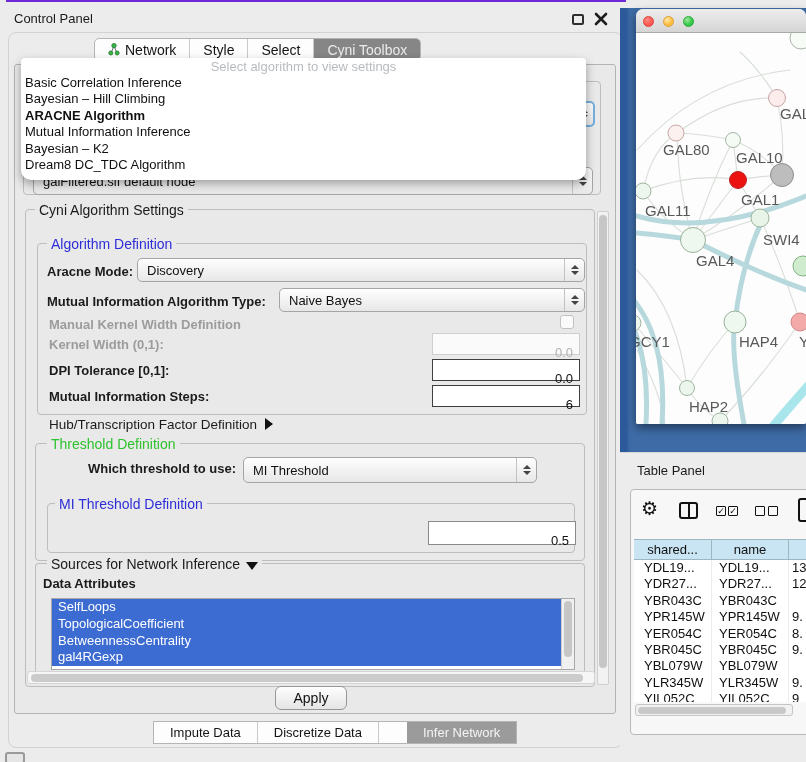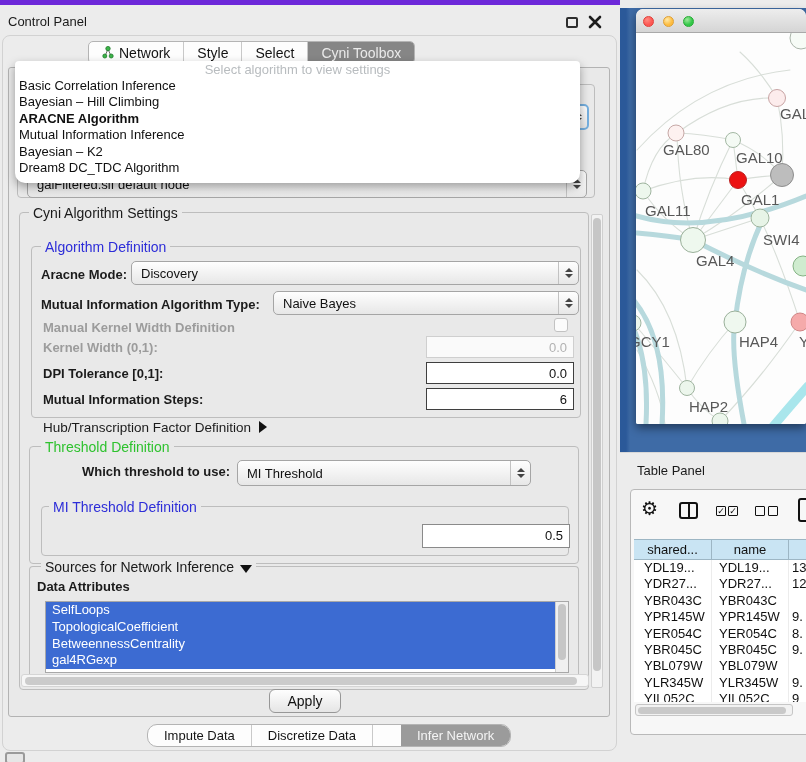--- a/index.html
+++ b/index.html
@@ -15,21 +15,21 @@
   html,body{width:806px;height:762px;}
   body{
     position:relative;width:806px;height:762px;overflow:hidden;
     background:#ececec;
     font-family:"Liberation Sans",sans-serif;
     font-size:13px;color:#1a1a1a;
   }
   .abs{position:absolute;}
 
   
-  .cp{left:0;top:0;width:620px;height:748px;border-top:5px solid #6d28d9;}
+  .cp{left:6px;top:0;width:620px;height:748px;border-top:2px solid #6d28d9;}
   .cp-outline{left:2px;top:30px;width:615px;height:716px;border:1px solid #d2d2d2;border-radius:8px;}
   .cp-title{left:8px;top:9px;font-size:13px;color:#1a1a1a;}
   .float-btn{left:566px;top:12px;width:12px;height:11px;border:2px solid #2e2e2e;border-radius:2px;background:transparent;}
   .close-btn{left:588px;top:10px;width:14px;height:14px;}
 
   
   .tabbar{left:88px;top:36px;height:23px;display:inline-flex;background:#fdfdfd;border:1px solid #b4b4b4;border-radius:5px;overflow:hidden;}
   .tab{display:flex;align-items:center;gap:5px;padding:0 13px;border-right:1px solid #c9c9c9;color:#141414;font-size:14px;white-space:nowrap;}
   .tab:last-child{border-right:none;}
   .tab.sel{background:var(--tab-sel);color:#ebebeb;}
@@ -43,21 +43,21 @@
   .blue-t{color:var(--section-blue);}
   .green-t{color:var(--section-green);}
 
   .combo{position:absolute;display:flex;align-items:center;background:linear-gradient(#fefefe,#e7e7e7);border:1px solid #a5a5a5;border-radius:5px;padding-left:9px;font-size:13px;color:#111;}
   .combo .spin{margin-left:auto;width:20px;height:100%;display:flex;flex-direction:column;align-items:center;justify-content:center;border-left:1px solid #c2c2c2;}
   .combo .spin i{display:block;width:0;height:0;border-left:4px solid transparent;border-right:4px solid transparent;}
   .combo .spin .up{border-bottom:4px solid #444;margin-bottom:2px;}
   .combo .spin .dn{border-top:4px solid #444;}
   .combo.focusring{border:2px solid #74aede;}
 
-  .field{position:absolute;background:#fff;border:1px solid #3f3f3f;text-align:right;padding:3px 6px 0 6px;font-size:13px;color:#111;}
+  .field{position:absolute;background:#fff;border:1px solid #3f3f3f;text-align:right;padding:11px 6px 0 6px;font-size:13px;color:#111;}
   .field.disabled{border:1px solid #cfcfcf;background:#fafafa;color:#b2b2b2;}
   .lbl{position:absolute;font-weight:bold;font-size:13px;color:#1b1b1b;white-space:nowrap;}
   .lbl.dis{color:#9c9c9c;}
   .plain{font-weight:normal;}
 
   .checkbox{position:absolute;width:14px;height:14px;border:1px solid #c2c2c2;border-radius:3px;background:#fbfbfb;}
 
   .tri-right{display:inline-block;width:0;height:0;border-top:6px solid transparent;border-bottom:6px solid transparent;border-left:8px solid #111;margin-left:8px;vertical-align:-1px;}
   .tri-down{display:inline-block;width:0;height:0;border-left:6px solid transparent;border-right:6px solid transparent;border-top:8px solid #111;margin-left:6px;vertical-align:-1px;}
 
@@ -74,21 +74,21 @@
 
   .apply-btn{position:absolute;width:72px;height:24px;background:linear-gradient(#fefefe,#e5e5e5);border:1px solid #979797;border-radius:6px;font-size:14px;color:#111;display:flex;align-items:center;justify-content:center;}
 
   
   .popup{left:15px;top:56px;width:565px;height:122px;background:#fff;border-radius:4px 4px 10px 10px;box-shadow:0 4px 10px rgba(0,0,0,.35);z-index:60;overflow:hidden;}
   .popup .ph{height:17px;line-height:17px;text-align:center;color:#b8bcbf;font-size:13px;}
   .algo-item{height:16.4px;line-height:16.4px;padding-left:4px;font-size:13px;color:#101010;white-space:nowrap;}
   .algo-item.bold{font-weight:bold;}
 
   
-  .btabs{left:147px;top:719px;height:23px;display:inline-flex;background:#fdfdfd;border:1px solid #b4b4b4;border-radius:10px;overflow:hidden;z-index:5;}
+  .btabs{left:147px;top:719px;height:23px;display:inline-flex;background:#fdfdfd;border:1px solid #b4b4b4;border-radius:0;overflow:hidden;z-index:5;}
   .btab{display:flex;align-items:center;padding:0 16px;border-right:1px solid #c9c9c9;font-size:13px;color:#141414;white-space:nowrap;}
   .btab:last-child{border-right:none;margin-left:28px;}
   .btab.sel{background:#9b9b9b;color:#f4f4f4;}
 
   .mini-icon{left:5px;top:752px;width:20px;height:12px;border:2px solid #9a9a9a;border-radius:3px;background:#e6e6e6;}
 
   
   .desktop{left:620px;top:8px;width:186px;height:444px;background:linear-gradient(90deg,var(--desktop-blue-dark) 0px,var(--desktop-blue-dark) 6px,var(--desktop-blue) 10px);}
   .net-window{left:636px;top:9px;width:170px;height:415px;background:#fff;border-radius:7px 7px 2px 2px;box-shadow:0 4px 10px rgba(0,0,0,.45);overflow:hidden;}
   .net-titlebar{height:24px;background:linear-gradient(#ededed,#d5d5d5);border-bottom:1px solid #a9a9a9;border-radius:7px 7px 0 0;position:relative;}

